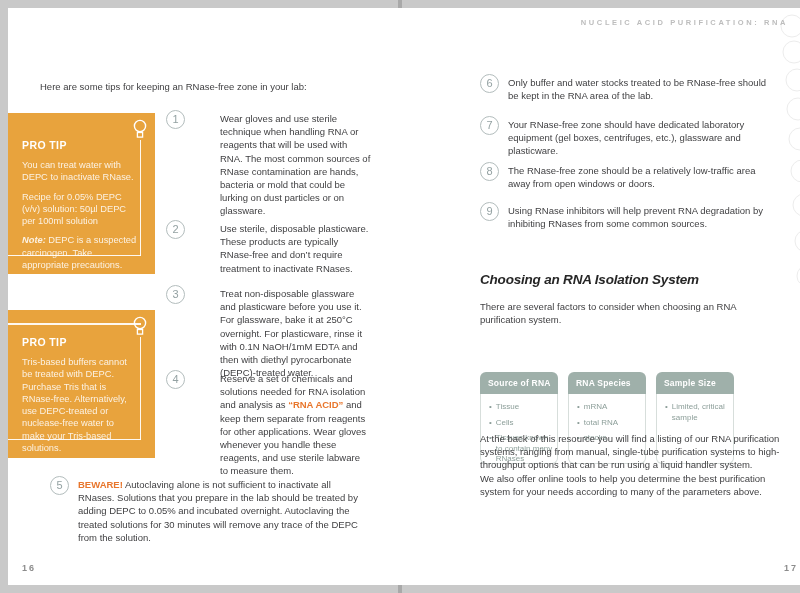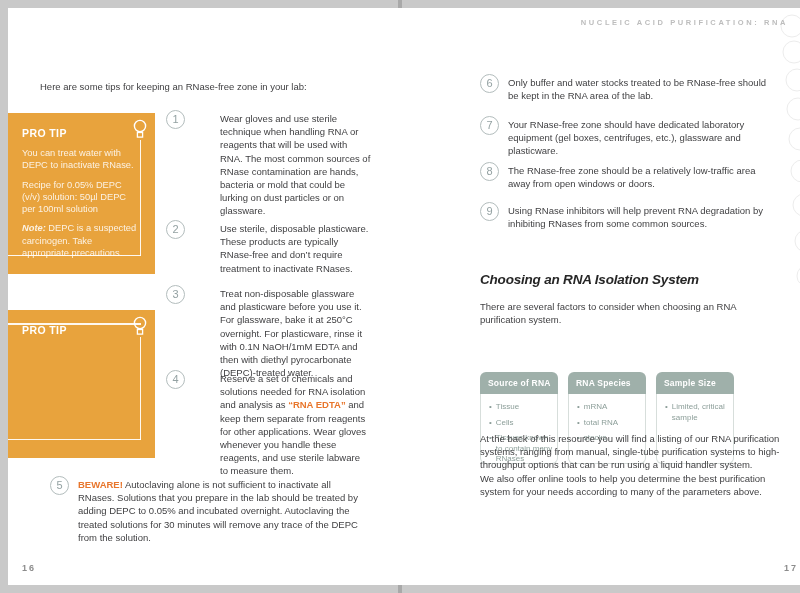--- a/index.html
+++ b/index.html
@@ -40,21 +40,21 @@
 
   
   .protip {
     position:absolute; left:0; width:147px; background:#e8a33d;
     padding:14px 16px 0 14px;
   }
   .protip-1 { top:105px; height:161px; }
   .protip-2 { top:302px; height:148px; }
   .protip-title {
     color:#ffffff; font-weight:bold; font-size:10.5px; letter-spacing:0.4px;
-    margin-bottom:8px; position:relative; z-index:2;
+    margin-bottom:8px; position:relative; z-index:2;margin-top:12px;
   }
   .protip-para {
     color:rgba(255,255,255,0.85); font-size:9.3px; line-height:12.3px;
     margin-bottom:7px; position:relative; z-index:2;
   }
   .note-label { font-weight:bold; font-style:italic; }
   .frame-right  { position:absolute; right:14px; top:27px; bottom:18px; width:1.5px; background:rgba(255,255,255,0.92); }
   .frame-bottom { position:absolute; left:0; right:14px; bottom:18px; height:1.5px; background:rgba(255,255,255,0.92); }
   .frame-top    { position:absolute; left:0; right:14px; top:13px; height:1.5px; background:rgba(255,255,255,0.92); }
   .bulb { position:absolute; top:5px; right:7px; width:16px; height:24px; z-index:3; }
@@ -144,20 +144,28 @@
     <div class="frame-top"></div>
     <div class="frame-right"></div>
     <div class="frame-bottom"></div>
     <span class="bulb">
       <svg width="16" height="24" viewBox="0 0 16 24">
         <circle cx="8" cy="8" r="5.6" fill="none" stroke="#fff" stroke-width="1.4"></circle>
         <rect x="5.4" y="14.5" width="5.2" height="4.6" fill="none" stroke="#fff" stroke-width="1.3"></rect>
       </svg>
     </span>
     <div class="protip-title">PRO TIP</div>
+    <p class="protip-para ml">Tris-based buffers cannot
+be treated with DEPC.
+Purchase Tris that is
+RNase-free. Alternatively,
+use DEPC-treated or
+nuclease-free water to
+make your Tris-based
+solutions.</p>
   </div>
 
   <div class="tip lp-tip lp-tip-1">
     <div class="tip-circle">1</div>
     <div class="tip-text ml">Wear gloves and use sterile
 technique when handling RNA or
 reagents that will be used with
 RNA. The most common sources of
 RNase contamination are hands,
 bacteria or mold that could be
@@ -178,21 +186,21 @@
 For glassware, bake it at 250°C
 overnight. For plasticware, rinse it
 with 0.1N NaOH/1mM EDTA and
 then with diethyl pyrocarbonate
 (DEPC)-treated water.</div>
   </div>
   <div class="tip lp-tip lp-tip-4">
     <div class="tip-circle">4</div>
     <div class="tip-text ml"><span>Reserve a set of chemicals and
 solutions needed for RNA isolation
-and analysis as </span><span class="accent">“RNA EDTA”</span><span> and
+and analysis as </span><span class="accent">“RNA ACID”</span><span> and
 keep them separate from reagents
 for other applications. Wear gloves
 whenever you handle these
 reagents, and use sterile labware
 to measure them.</span></div>
   </div>
 
   <div class="tip lp-tip-5">
     <div class="tip-circle">5</div>
     <div class="tip-text ml"><span class="accent">BEWARE!</span><span> Autoclaving alone is not sufficient to inactivate all

